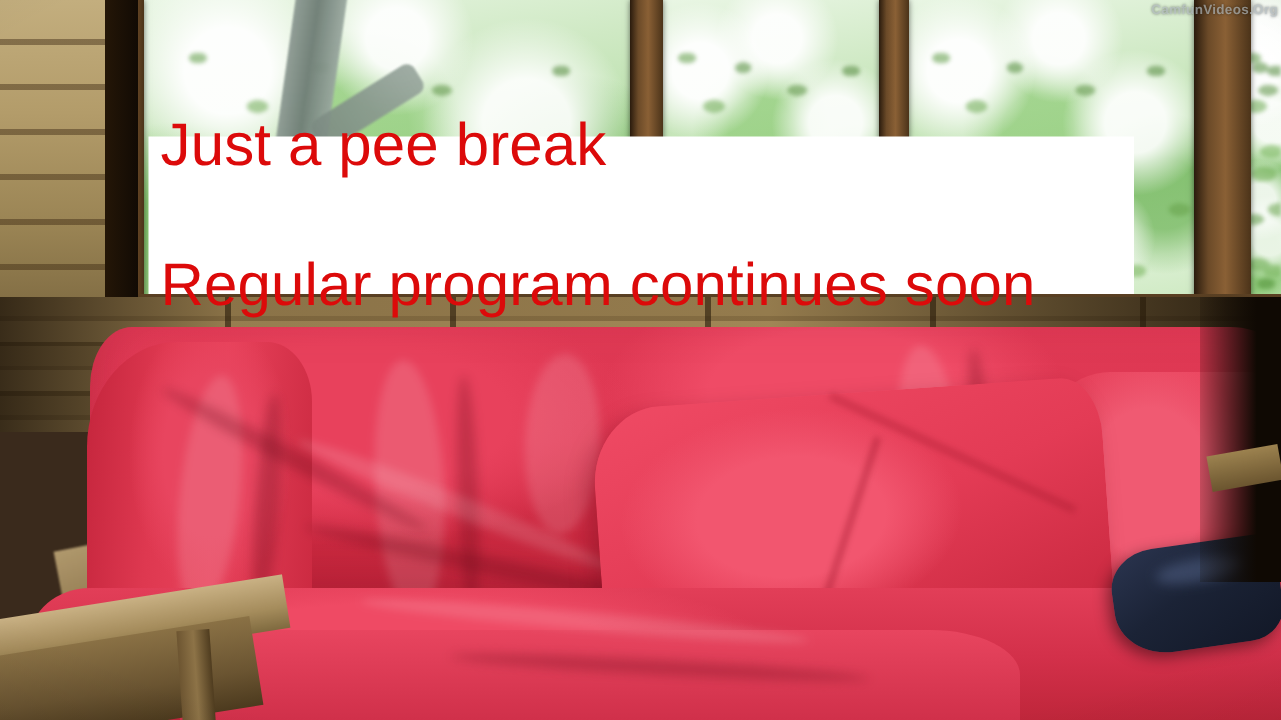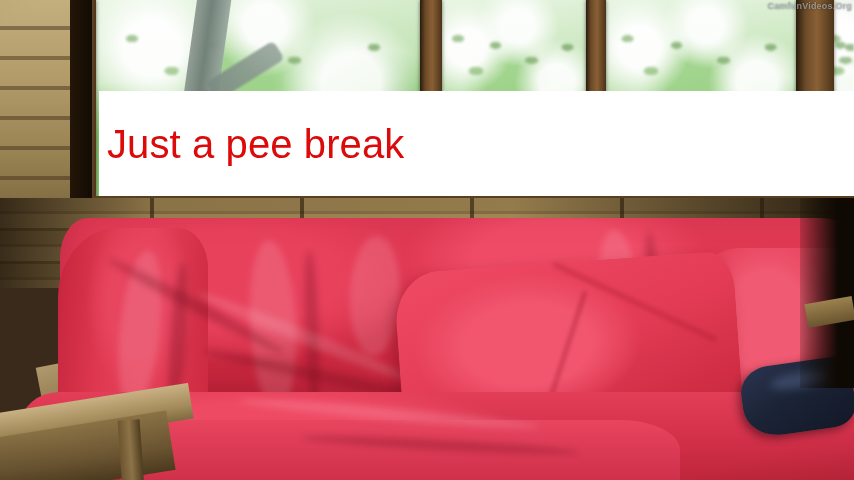--- a/index.html
+++ b/index.html
@@ -240,21 +240,21 @@
     background:linear-gradient(180deg,#9c824f 0%,#6b552f 100%);
     transform:rotate(-10deg);filter:blur(.5px);
   }
   .vignette{
     position:absolute;inset:0;pointer-events:none;
     background:radial-gradient(ellipse 120% 110% at 50% 45%,rgba(0,0,0,0) 55%,rgba(0,0,0,.28) 100%);
   }
 
   
   .banner{
-    position:absolute;left:99px;top:91px;width:755px;height:105px;
+    position:absolute;left:99px;top:91px;width:657px;height:105px;
     background:#ffffff;
     display:flex;flex-direction:column;justify-content:center;
     padding-left:8px;box-sizing:border-box;gap:41px;
   }
   .banner .line{
     color:#dc0a0a;
     font-size:40px;
     line-height:52px;
     font-weight:400;
     letter-spacing:.1px;
@@ -356,17 +356,18 @@
       <div class="bench-leg"></div>
       <div class="darkright"></div>
       <div class="bench-right"></div>
     </div>
 
     <div class="vignette"></div>
   </div>
 
   <div class="banner">
     <div class="line">Just a pee break</div>
+    <div class="line">Regular program continues soon</div>
   </div>
 
   <div class="watermark">CamfunVideos.Org</div>
 
 </div>
 
 </body></html>

